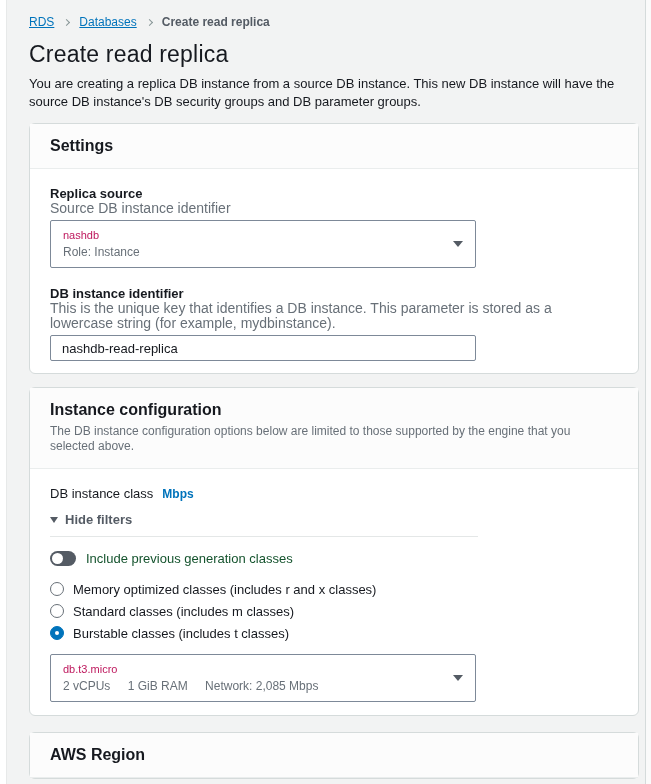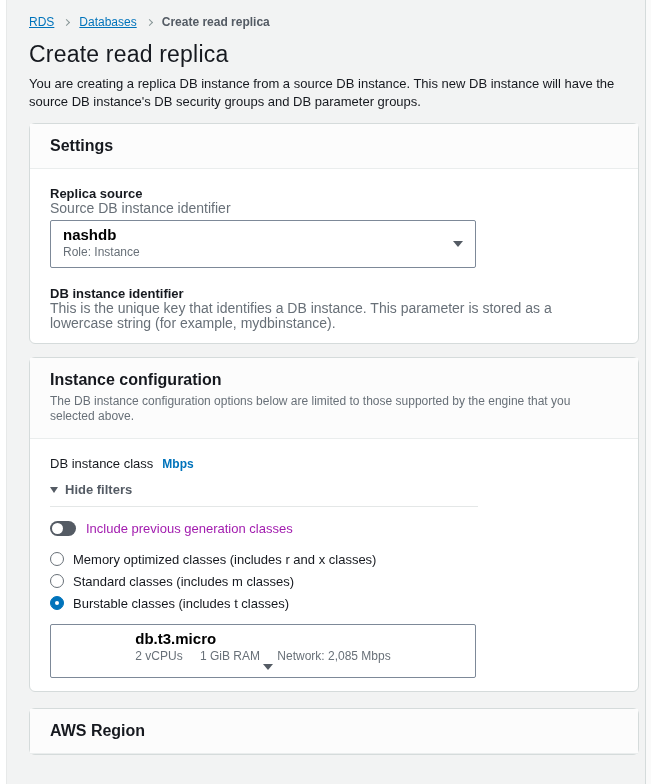--- a/index.html
+++ b/index.html
@@ -51,21 +51,21 @@
   
   .field-label { font-size: 13px; font-weight: bold; color: #16191f; }
   .field-label-reg { font-size: 13px; font-weight: 400; color: #16191f; }
   .field-sub { font-size: 14px; color: #687078; margin-top: 0; line-height: 15px; }
 
   .select {
     width: 426px; border: 1px solid #7d8998; border-radius: 2px; background: #fff;
     display: flex; align-items: center; justify-content: space-between;
     padding: 5px 12px 6px 12px; margin-top: 4px; cursor: pointer; position: relative;
   }
-  .select .sel-primary { font-size: 15px; font-weight: bold; color: #000000; line-height: 16px; }
+  .select .sel-primary { font-size: 11px; font-weight: normal; color: #be185d; line-height: 16px; }
   .select .sel-secondary { font-size: 12px; color: #687078; line-height: 15px; margin-top: 2px; }
   .caret-down {
     width: 0; height: 0; border-left: 5px solid transparent; border-right: 5px solid transparent;
     border-top: 6px solid #545b64; flex: none; margin-left: 10px;
   }
   .spec-item { margin-right: 14px; }
   .spec-item:last-child { margin-right: 0; }
 
   .text-input {
     width: 426px; height: 26px; border: 1px solid #7d8998; border-radius: 2px;
@@ -88,36 +88,36 @@
   .filters-divider { width: 428px; border-bottom: 1px solid #e4e7e7; margin-top: 9px; }
 
   .toggle-row { display: flex; align-items: center; gap: 10px; margin-top: 14px; cursor: pointer; }
   .toggle {
     width: 26px; height: 15px; border-radius: 8px; background: #545b64; position: relative; flex: none;
   }
   .toggle::after {
     content: ""; position: absolute; left: 2px; top: 2px; width: 11px; height: 11px;
     border-radius: 50%; background: #ffffff;
   }
-  .toggle-label { font-size: 13px; color: #a21caf; }
+  .toggle-label { font-size: 13px; color: #14532d; }
 
   .radio-group { margin-top: 15px; }
   .radio-row { display: flex; align-items: center; gap: 9px; margin-bottom: 6px; cursor: pointer; height: 16px; }
   .radio {
     width: 14px; height: 14px; border-radius: 50%; border: 1px solid #687078; background: #fff;
     flex: none; position: relative;
   }
   .radio.checked { border-color: #0073bb; background: #0073bb; }
   .radio.checked::after {
     content: ""; position: absolute; left: 4px; top: 4px; width: 4px; height: 4px;
     border-radius: 50%; background: #fff;
   }
   .radio-label { font-size: 13px; color: #16191f; }
 
-  .class-select { margin-top: 13px; padding-top: 6px; padding-bottom: 7px; flex-direction: column; }
+  .class-select { margin-top: 13px; padding-top: 6px; padding-bottom: 7px; }
 </style>
 </head>
 <body>
 
 <div class="app">
   <div class="left-gutter"></div>
   <div class="main">
 
     <div class="breadcrumb">
       <span class="crumb-link">RDS</span>
@@ -142,20 +142,21 @@
             <div>
               <div class="sel-primary">nashdb</div>
               <div class="sel-secondary">Role: Instance</div>
             </div>
             <div class="caret-down"></div>
           </div>
         </div>
         <div class="field-group-2">
           <div class="field-label">DB instance identifier</div>
           <div class="field-sub">This is the unique key that identifies a DB instance. This parameter is stored as a lowercase string (for example, mydbinstance).</div>
+          <input class="text-input" type="text" value="nashdb-read-replica" style="">
         </div>
       </div>
     </div>
 
     <div class="card card-2">
       <div class="card-header card-header-2">
         <div class="card-title">Instance configuration</div>
         <div class="card-header-desc">The DB instance configuration options below are limited to those supported by the engine that you selected above.</div>
       </div>
       <div class="card-body" style="padding-bottom:13px;">

